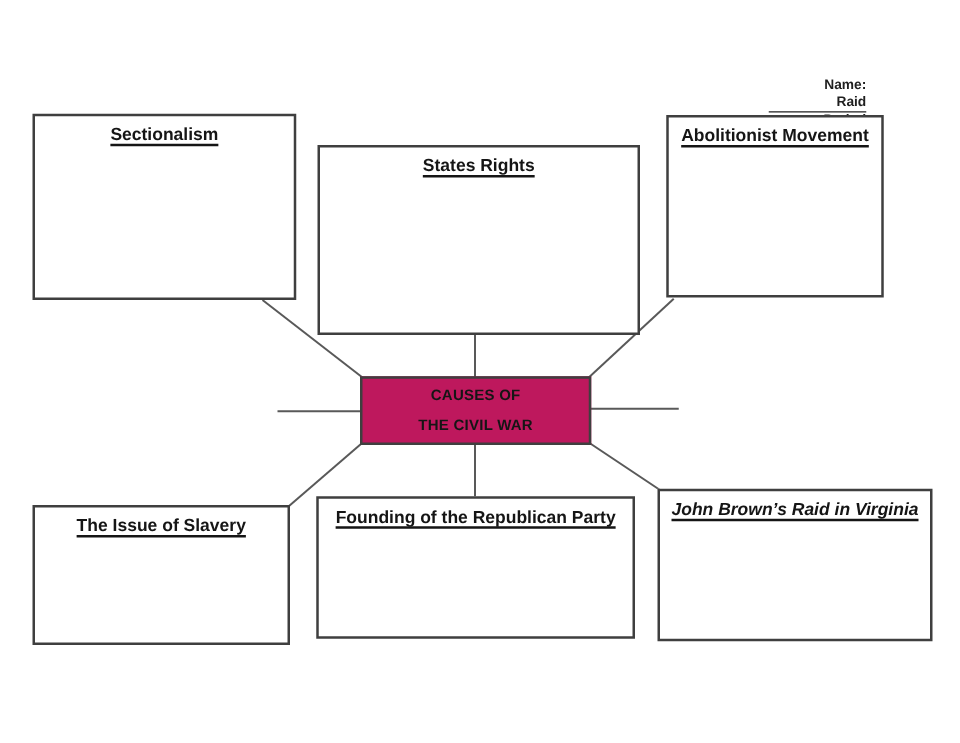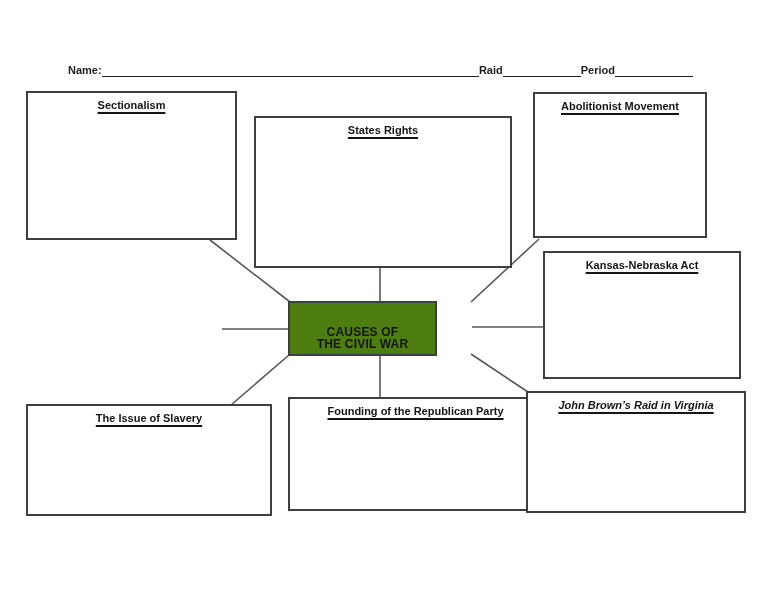--- a/index.html
+++ b/index.html
@@ -18,20 +18,21 @@
     position: absolute;
     left: 68px;
     top: 62px;
     width: 625px;
     height: 15px;
     display: flex;
     align-items: flex-end;
     font-size: 11px;
     font-weight: bold;
     color: #1f1f1f;
+    flex-direction: column;
   }
   .header-row .lbl { white-space: nowrap; line-height: 13px; }
   .blank {
     border-bottom: 1.4px solid #1f1f1f;
     height: 12px;
   }
   .blank.grow { flex: 1; }
   .blank.date-w { width: 78px; }
   .blank.period-w { width: 78px; }
 
@@ -50,50 +51,50 @@
   .tbox {
     position: absolute;
     background: #ffffff;
     border: 2px solid #3f3f3f;
     box-sizing: border-box;
     text-align: center;
   }
   .tbox .title {
     display: inline-block;
     margin-top: 6px;
-    font-size: 11px;
+    font-size: 14px;
     font-weight: bold;
     text-decoration: underline;
     text-underline-offset: 3px;
     text-decoration-thickness: 1.5px;
     color: #151515;
   }
 
   .b-sectionalism { left: 26px;  top: 91px;  width: 211px; height: 149px; }
   .b-states      { left: 254px; top: 92px;  width: 258px; height: 152px; margin-top: 24px; }
   .b-abolition   { left: 533px; top: 92px;  width: 174px; height: 146px; }
   .b-dred        { left: 25px;  top: 257px; width: 197px; height: 129px; }
   .b-kansas      { left: 543px; top: 251px; width: 198px; height: 128px; }
-  .b-slavery     { left: 26px;  top: 404px; width: 246px; height: 112px; }
-  .b-founding    { left: 253px; top: 397px; width: 255px; height: 114px; margin-left: 35px; }
+  .b-slavery     { left: 26px;  top: 404px; width: 206px; height: 112px; }
+  .b-founding    { left: 253px; top: 397px; width: 255px; height: 114px; }
   .b-johnbrown   { left: 526px; top: 391px; width: 220px; height: 122px; font-style: italic; }
 
   
   .center-box {
     position: absolute;
     left: 288px; top: 301px;
-    width: 149px; height: 55px;
-    background: #4d7c0f;
+    width: 185px; height: 55px;
+    background: #be185d;
     border: 2px solid #3f3f3f;
     box-sizing: border-box;
     display: flex;
     flex-direction: column;
     justify-content: space-between;
     align-items: center;
-    padding: 23px 0 8px 0;
+    padding: 7px 0 8px 0;
     font-size: 12px;
     font-weight: bold;
     color: #151515;
   }
   .center-box .cline { line-height: 12px; letter-spacing: 0.2px; }
 </style>
 </head>
 <body>
 
 <div class="page">
@@ -124,23 +125,20 @@
 
   <div class="tbox b-states">
     <span class="title">States Rights</span>
   </div>
 
   <div class="tbox b-abolition">
     <span class="title">Abolitionist Movement</span>
   </div>
 
 
-  <div class="tbox b-kansas">
-    <span class="title">Kansas-Nebraska Act</span>
-  </div>
 
   <div class="tbox b-slavery">
     <span class="title">The Issue of Slavery</span>
   </div>
 
   <div class="tbox b-founding">
     <span class="title">Founding of the Republican Party</span>
   </div>
 
   <div class="tbox b-johnbrown">

